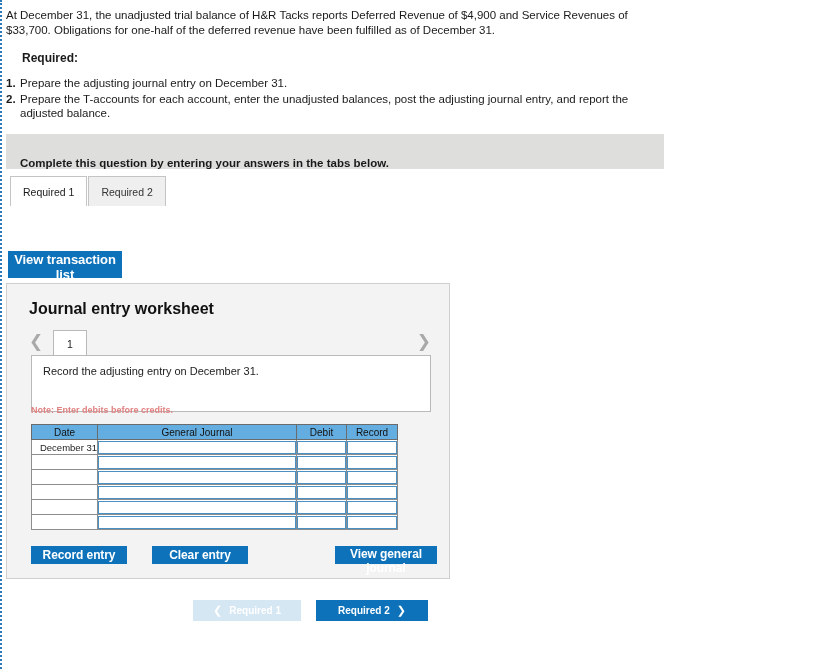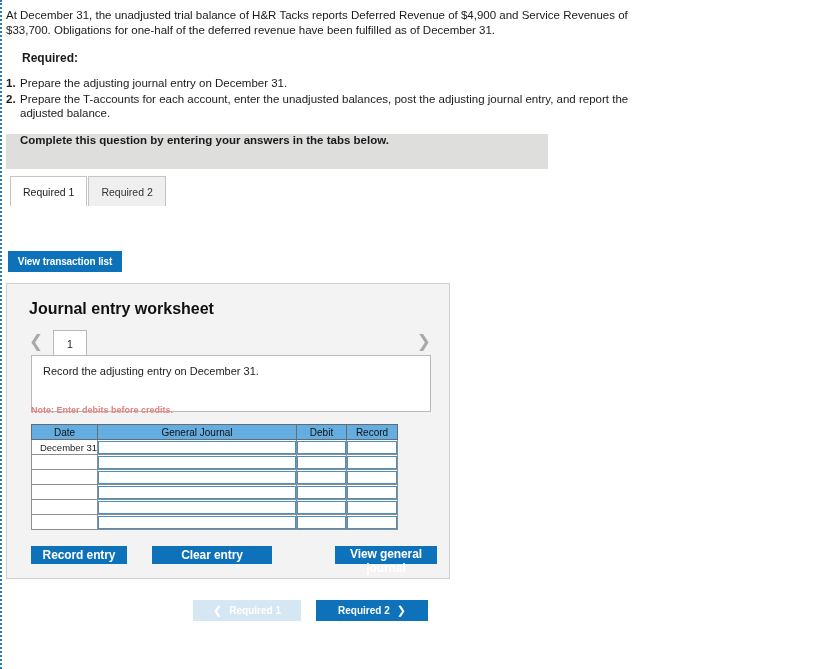--- a/index.html
+++ b/index.html
@@ -66,25 +66,25 @@
     left: 0;
     top: 0;
     font-weight: bold;
   }
 
   
   #complete-bar {
     position: absolute;
     left: 6px;
     top: 134px;
-    width: 542px;
+    width: 658px;
     height: 35px;
     background: #dededd;
     display: flex;
-    align-items: flex-start;
+    align-items: flex-end;
   }
   #complete-bar-text {
     font-size: 11.5px;
     font-weight: bold;
     padding-left: 14px;
     color: #1a1a1a;
   }
 
   
   #tabs {
@@ -132,25 +132,25 @@
     color: #1a1a1a;
   }
   .red-note { color: #c0392b; }
 
   
   #view-transaction-list {
     position: absolute;
     left: 8px;
     top: 251px;
     width: 114px;
-    height: 21px;
+    height: 27px;
     background: #0d72ba;
     color: #ffffff;
     border: none;
-    font-size: 10px;
+    font-size: 13px;
     font-weight: bold;
     font-family: "Liberation Sans", sans-serif;
     cursor: pointer;
     letter-spacing: -0.1px;
   }
 
   
   #worksheet-panel {
     position: absolute;
     left: 6px;
@@ -288,21 +288,21 @@
     background: #0d72ba;
     color: #ffffff;
     border: none;
     font-size: 12px;
     font-weight: bold;
     font-family: "Liberation Sans", sans-serif;
     cursor: pointer;
     letter-spacing: -0.1px;
   }
   #btn-record-entry { left: 24px;  top: 262px; width: 96px; }
-  #btn-clear-entry  { left: 145px; top: 262px; width: 120px; }
+  #btn-clear-entry  { left: 145px; top: 262px; width: 96px; }
   #btn-view-gj      { left: 328px; top: 262px; width: 102px; }
 
   
   #bottom-nav {
     position: absolute;
     left: 193px;
     top: 600px;
     width: 235px;
     height: 21px;
   }

